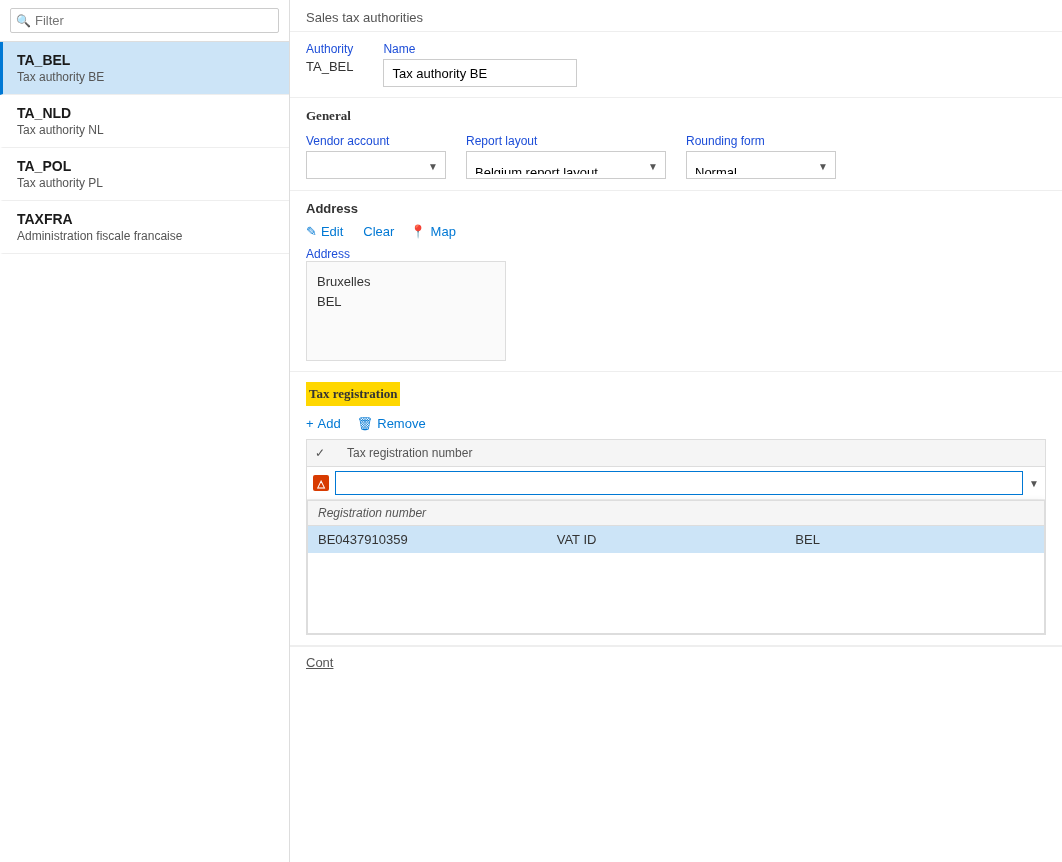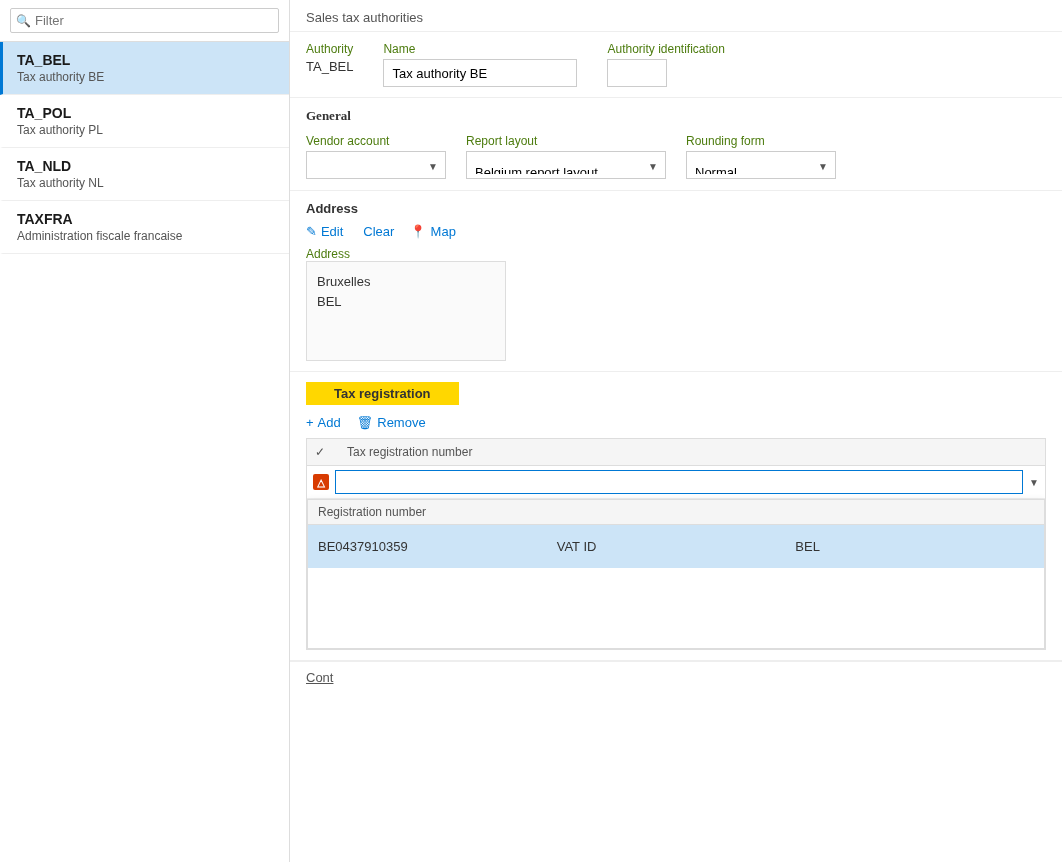--- a/index.html
+++ b/index.html
@@ -82,21 +82,21 @@
       gap: 30px;
       border-bottom: 1px solid #eee;
     }
     .field-group {
       display: flex;
       flex-direction: column;
       gap: 3px;
     }
     .field-label {
       font-size: 12px;
-      color: #4d7c0f;
+      color: #1d4ed8;
     }
     .field-value {
       font-size: 13px;
       color: #333;
     }
     .text-input {
       border: 1px solid #ccc;
       padding: 4px 8px;
       font-size: 13px;
       min-width: 180px;
@@ -189,23 +189,24 @@
 
     
     .tax-reg-section {
       padding: 10px 16px;
       border-bottom: 1px solid #eee;
     }
     .tax-reg-title {
       background: #ffd700;
       font-weight: 600;
       font-size: 13px;
-      padding: 4px 28px;
+      padding: 4px 3px;
       display: inline-block;
       margin-bottom: 10px;
+      font-family: Liberation Serif, serif;
     }
     .tax-toolbar {
       display: flex;
       gap: 16px;
       align-items: center;
       margin-bottom: 8px;
     }
     .tax-table-wrapper {
       border: 1px solid #ddd;
       overflow: hidden;
@@ -263,25 +264,26 @@
     .reg-dropdown-header {
       display: flex;
       background: #f5f5f5;
       border-bottom: 1px solid #ddd;
       font-size: 12px;
       color: #555;
     }
     .reg-dropdown-header .rdh {
       padding: 5px 10px;
       flex: 1;
+      font-style: italic;
     }
     .reg-dropdown-row {
       display: flex;
       align-items: center;
-      padding: 14px 10px;
+      padding: 6px 10px;
       background: #cce4f7;
       font-size: 13px;
     }
     .reg-dropdown-row .rdc {
       flex: 1;
     }
 
     .cont-bar {
       padding: 8px 16px;
       font-size: 13px;
@@ -299,26 +301,26 @@
       <span class="search-icon">🔍</span>
       <input type="text" placeholder="Filter" style="">
     </div>
   </div>
 
   <div class="sidebar-item active">
     <div class="item-code">TA_BEL</div>
     <div class="item-desc">Tax authority BE</div>
   </div>
   <div class="sidebar-item">
+    <div class="item-code">TA_NLD</div>
+    <div class="item-desc">Tax authority NL</div>
+  </div>
+  <div class="sidebar-item">
     <div class="item-code">TA_POL</div>
     <div class="item-desc">Tax authority PL</div>
-  </div>
-  <div class="sidebar-item">
-    <div class="item-code">TA_NLD</div>
-    <div class="item-desc">Tax authority NL</div>
   </div>
   <div class="sidebar-item">
     <div class="item-code">TAXFRA</div>
     <div class="item-desc">Administration fiscale francaise</div>
   </div>
 </div>
 
 <div class="main">
 
   <div class="section-header">
@@ -326,24 +328,20 @@
   </div>
 
   <div class="authority-row">
     <div class="field-group">
       <span class="field-label">Authority</span>
       <span class="field-value">TA_BEL</span>
     </div>
     <div class="field-group">
       <span class="field-label">Name</span>
       <input class="text-input" type="text" value="Tax authority BE" style="">
-    </div>
-    <div class="field-group">
-      <span class="field-label">Authority identification</span>
-      <input class="text-input-sm" type="text" style="">
     </div>
   </div>
 
   <div class="general-section">
     <div class="general-title">General</div>
     <div class="general-fields">
       <div class="field-group">
         <span class="field-label">Vendor account</span>
         <div class="select-wrapper">
           <select>

